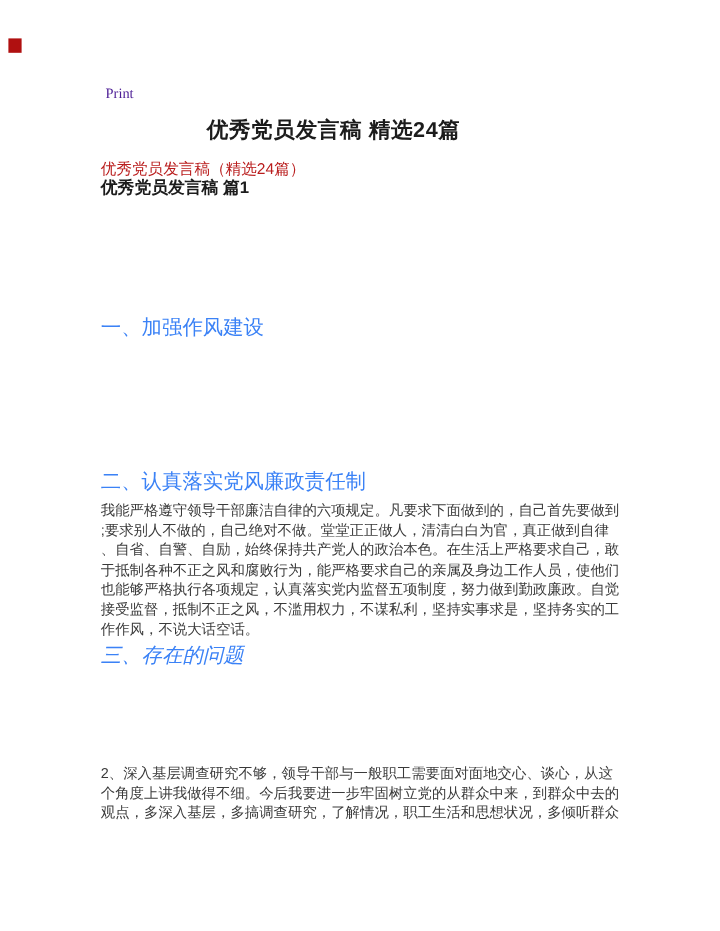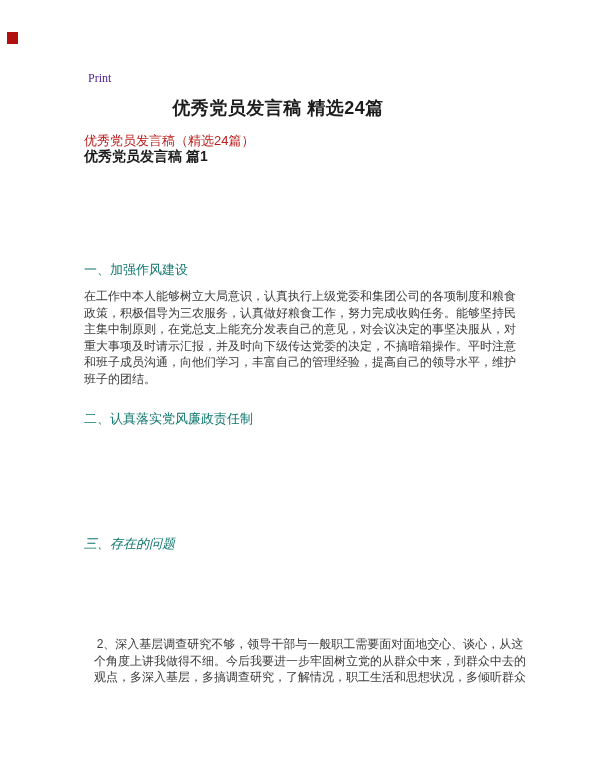--- a/index.html
+++ b/index.html
@@ -58,65 +58,66 @@
     font-size: 13px;
     color: #b91c1c;
   }
   .article-heading {
     top: 148px;
     font-size: 14px;
     font-weight: bold;
     color: #1c1c1c;
   }
   .section-heading {
-    font-size: 13px;
-    color: #0f766e;
+    font-size: 17px;
+    color: #3b82f6;
   }
   .para {
     font-size: 12px;
     line-height: 16.5px;
     color: #3a3a3a;
     white-space: pre-line;
   }
   .p1 { top: 186px; }
   .h1a { top: 261px; }
   .p2 { top: 288px; }
-  .h2a { top: 410px; font-family: Liberation Mono, monospace; }
+  .h2a { top: 390px; font-family: Liberation Mono, monospace; }
   .p3 { top: 417px; }
   .h3a { top: 535px; font-style: italic; }
   .p4 { top: 559px; }
-  .p5 { top: 636px; text-align: center; }
+  .p5 { top: 636px; }
 </style>
 </head>
 <body>
 
 <div class="page">
 
   <div class="red-marker"></div>
 
   <button class="print-label">Print</button>
 
   <h1 class="doc-title">优秀党员发言稿 精选24篇</h1>
 
   <div class="blk doc-subtitle">优秀党员发言稿（精选24篇）</div>
 
   <div class="blk article-heading">优秀党员发言稿 篇1</div>
 
 
   <div class="blk section-heading h1a">一、加强作风建设</div>
 
-  <div class="blk para p2">在工作中本人能够树立大局意识，认真执行上级党委和集团公司的各项制度和粮食
-政策，积极倡导为三农服务，认真做好粮食工作，努力完成收购任务。能够坚持民
-主集中制原则，在党总支上能充分发表自己的意见，对会议决定的事坚决服从，对
-重大事项及时请示汇报，并及时向下级传达党委的决定，不搞暗箱操作。平时注意
-和班子成员沟通，向他们学习，丰富自己的管理经验，提高自己的领导水平，维护
-班子的团结。</div>
 
   <div class="blk section-heading h2a">二、认真落实党风廉政责任制</div>
 
+  <div class="blk para p3">我能严格遵守领导干部廉洁自律的六项规定。凡要求下面做到的，自己首先要做到
+;要求别人不做的，自己绝对不做。堂堂正正做人，清清白白为官，真正做到自律
+、自省、自警、自励，始终保持共产党人的政治本色。在生活上严格要求自己，敢
+于抵制各种不正之风和腐败行为，能严格要求自己的亲属及身边工作人员，使他们
+也能够严格执行各项规定，认真落实党内监督五项制度，努力做到勤政廉政。自觉
+接受监督，抵制不正之风，不滥用权力，不谋私利，坚持实事求是，坚持务实的工
+作作风，不说大话空话。</div>
 
   <div class="blk section-heading h3a">三、存在的问题</div>
 
 
   <div class="blk para p5">2、深入基层调查研究不够，领导干部与一般职工需要面对面地交心、谈心，从这
 个角度上讲我做得不细。今后我要进一步牢固树立党的从群众中来，到群众中去的
 观点，多深入基层，多搞调查研究，了解情况，职工生活和思想状况，多倾听群众</div>
 
 </div>
 

